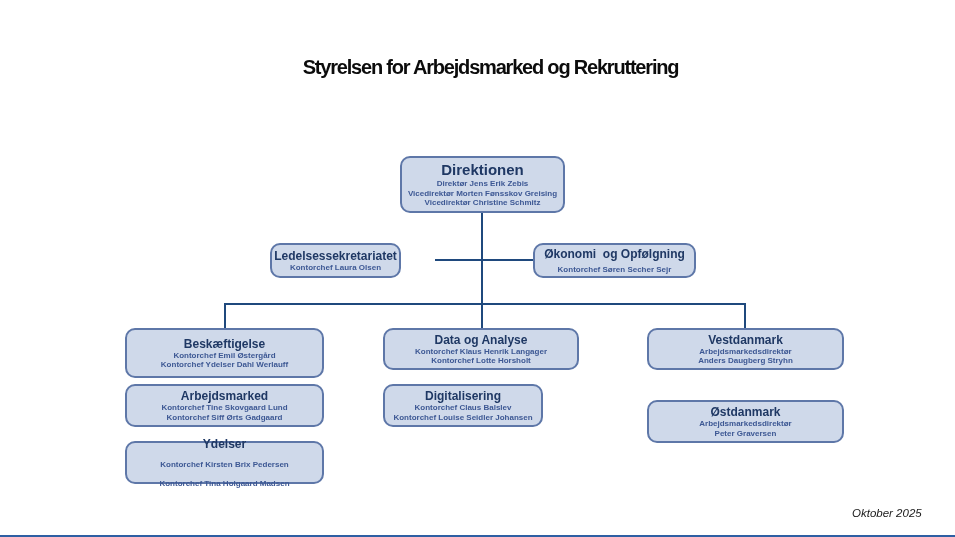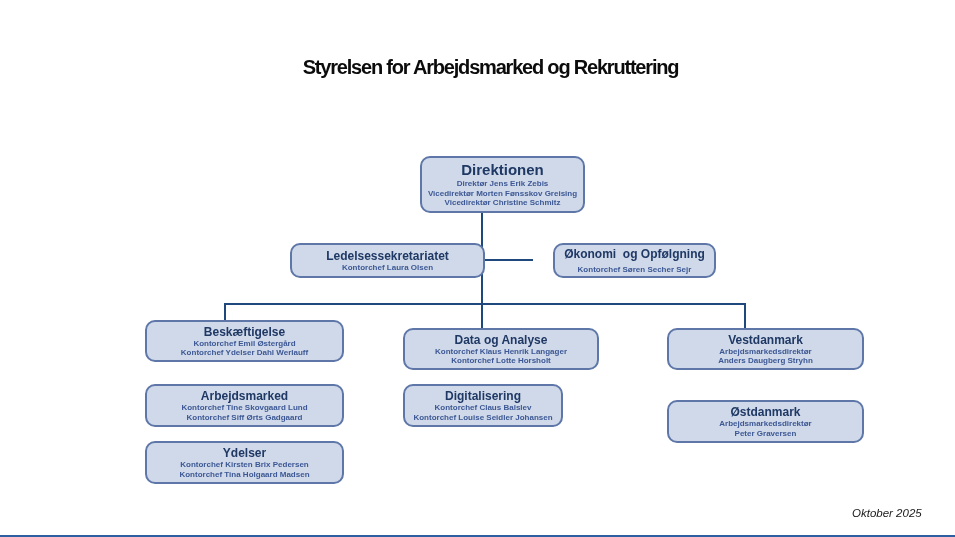--- a/index.html
+++ b/index.html
@@ -30,48 +30,47 @@
     background: #CFD9EA;
     border: 2px solid #5E77A8;
     border-radius: 10px;
     box-sizing: border-box;
     display: flex;
     flex-direction: column;
     justify-content: center;
     align-items: center;
     text-align: center;
     padding: 2px 4px;
-    margin-left: 20px;
   }
   .node-title {
     color: #1F3864;
     font-weight: bold;
     font-size: 12px;
     line-height: 14px;
     white-space: pre-wrap;
   }
   .node-line {
     color: #3D5894;
     font-size: 8px;
     line-height: 9.5px;
     white-space: nowrap;
     font-weight: bold;
   }
   
   .n-direktionen   { left: 400px; top: 156px; width: 165px; height: 57px; }
   .n-direktionen .node-title { font-size: 15px; line-height: 18px; }
-  .n-ledelse       { left: 270px; top: 243px; width: 195px; height: 35px; }
+  .n-ledelse       { left: 270px; top: 243px; width: 131px; height: 35px; }
   .n-okonomi       { left: 533px; top: 243px; width: 163px; height: 35px; justify-content: space-between; }
-  .n-beskaeftigelse{ left: 125px; top: 320px; width: 199px; height: 42px; }
+  .n-beskaeftigelse{ left: 125px; top: 328px; width: 199px; height: 50px; }
   .n-data          { left: 383px; top: 328px; width: 196px; height: 42px; }
   .n-vestdanmark   { left: 647px; top: 328px; width: 197px; height: 42px; }
   .n-arbejdsmarked { left: 125px; top: 384px; width: 199px; height: 43px; }
   .n-digitalisering{ left: 383px; top: 384px; width: 160px; height: 43px; }
   .n-ostdanmark    { left: 647px; top: 400px; width: 197px; height: 43px; }
-  .n-ydelser       { left: 125px; top: 441px; width: 199px; height: 43px; }
+  .n-ydelser       { left: 125px; top: 441px; width: 199px; height: 43px; gap: 9px; }
   
   .c-trunk      { left: 481px; top: 212px; width: 2px;  height: 116px; }
   .c-row2       { left: 435px; top: 259px; width: 98px; height: 2px; }
   .c-branch     { left: 224px; top: 303px; width: 522px; height: 2px; }
   .c-stub-left  { left: 224px; top: 303px; width: 2px;  height: 26px; }
   .c-stub-right { left: 744px; top: 303px; width: 2px;  height: 26px; }
   .date-label {
     position: absolute;
     top: 507px;
     left: 852px;

